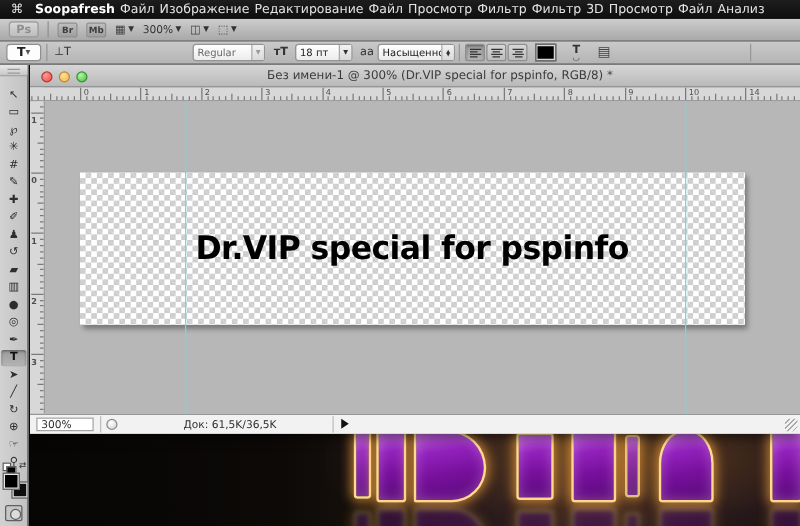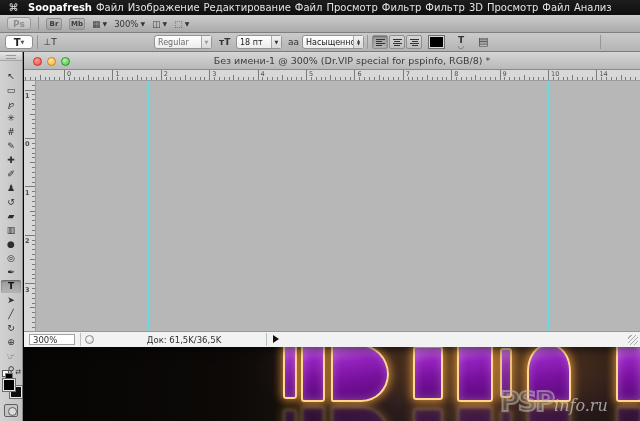--- a/index.html
+++ b/index.html
@@ -285,24 +285,20 @@
     </div>
       <div class="glow-letters reflect">
       <div class="gl gl1"></div>
       <div class="gl gl2"></div>
       <div class="gl gl3"></div>
       <div class="gl gl4"></div>
       <div class="gl gl5"></div>
       <div class="gl gl6"></div>
       <div class="gl gl7"></div>
       <div class="gl gl8"></div>
-    </div>
-    <div class="watermark">
-      <span class="wm-bold">PSP</span>
-      <span class="wm-script">info.ru</span>
     </div>
   </div>
 
   <div class="docwin">
     <div class="titlebar">
       <div class="lights">
         <span class="light red"></span>
         <span class="light yellow"></span>
         <span class="light green"></span>
       </div>
@@ -502,20 +498,23 @@
         <i class="tick minor" style="top: 236.08px;"></i>
         <i class="tick minor" style="top: 240.92px;"></i>
         <i class="tick minor" style="top: 245.76px;"></i>
         <b class="rlabel" style="top: 11px;">1</b>
         <b class="rlabel" style="top: 59.4px;">0</b>
         <b class="rlabel" style="top: 107.8px;">1</b>
         <b class="rlabel" style="top: 156.2px;">2</b>
         <b class="rlabel" style="top: 204.6px;">3</b>
       </div>
     <div class="canvas-area">
+      <div class="document">
+        <span class="doc-text">Dr.VIP special for pspinfo</span>
+      </div>
       <div class="guide guide-left" style="background: rgb(102, 221, 226);"></div>
       <div class="guide guide-right" style="background: rgb(102, 221, 226);"></div>
     </div>
     <div class="statusbar">
       <div class="zoom-field">300%</div>
       <div class="sb-sep1"></div>
       <div class="status-icon"></div>
       <div class="doc-info">Док: 61,5K/36,5K</div>
       <div class="sb-sep2"></div>
       <div class="flyout-arrow"></div>

